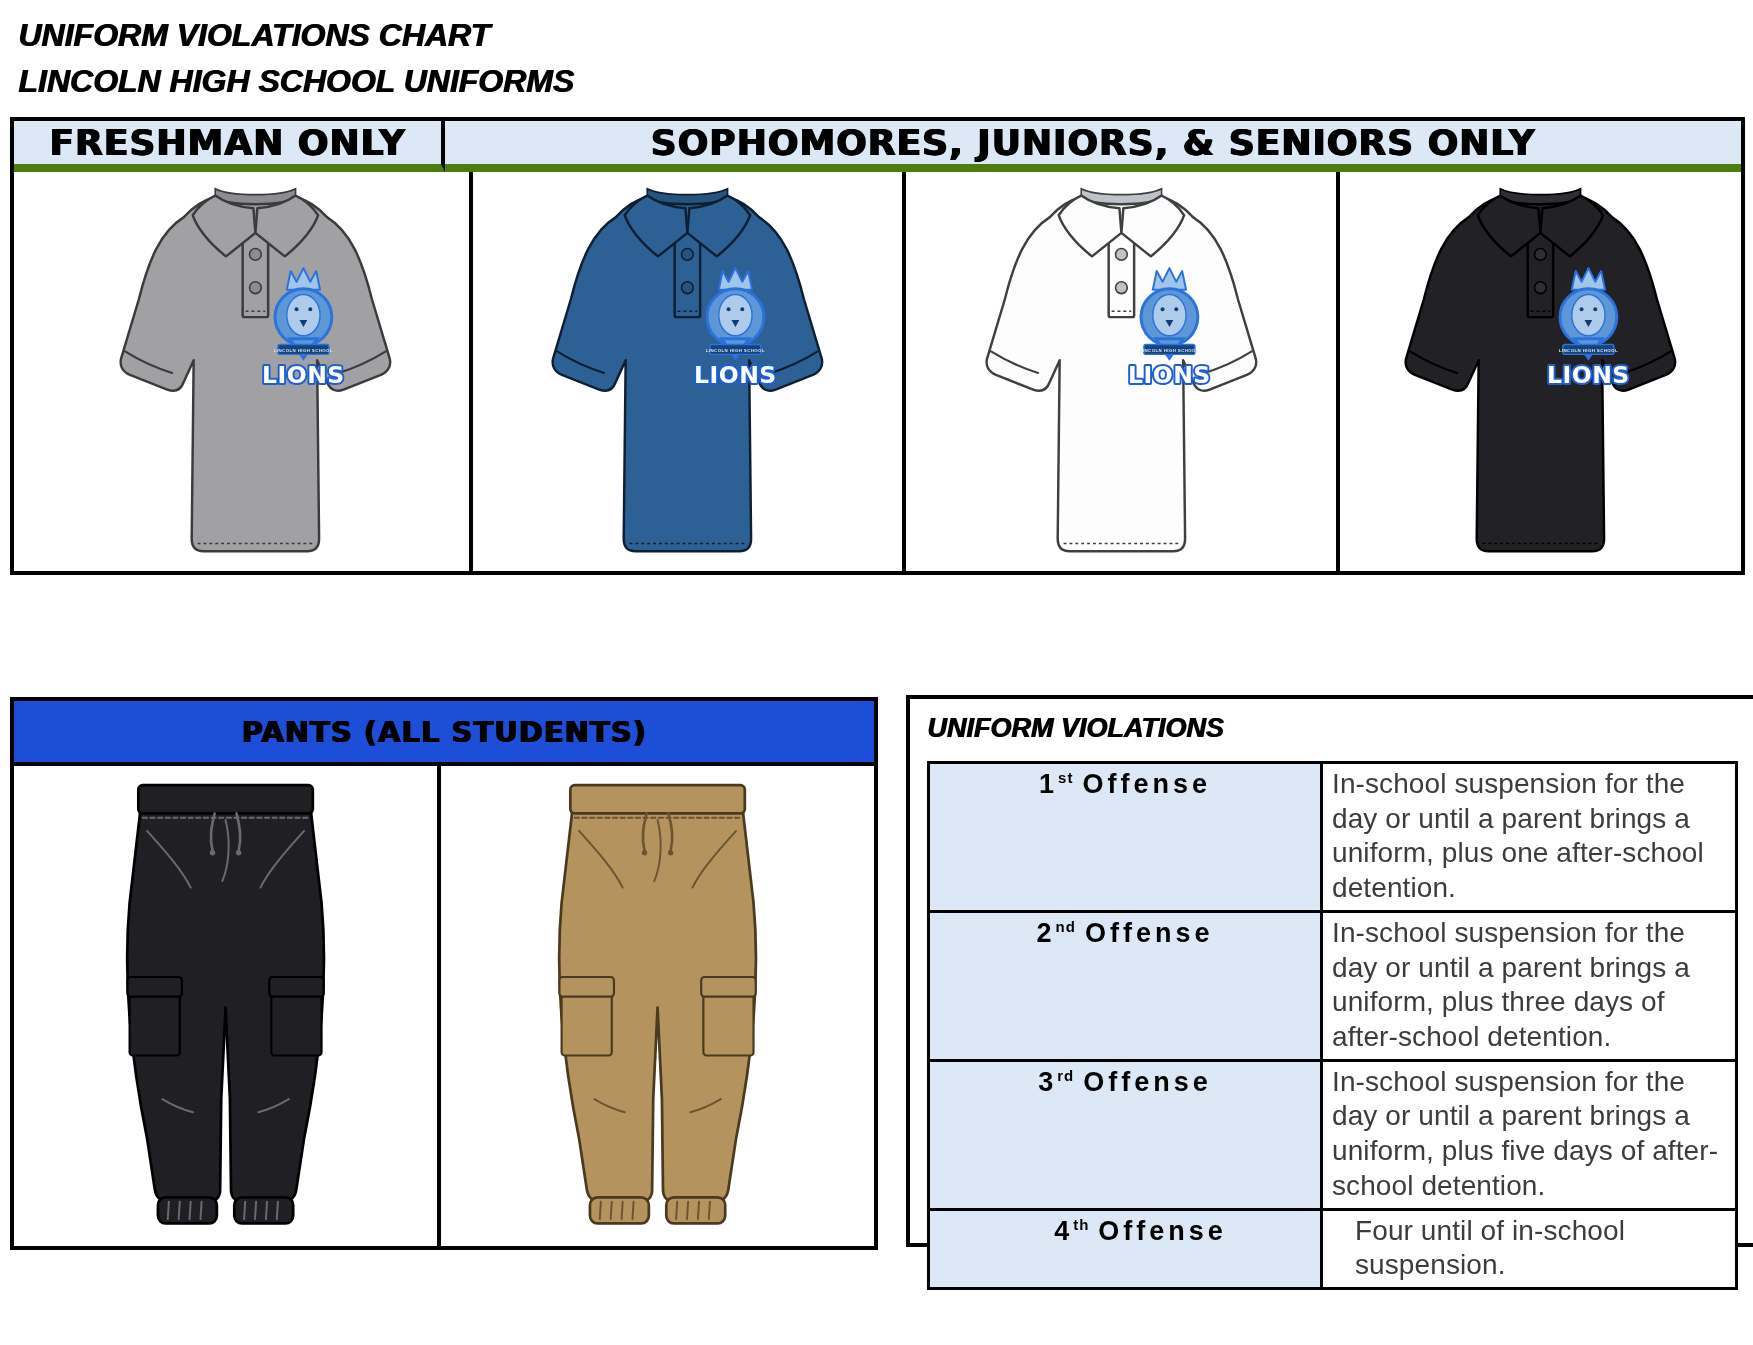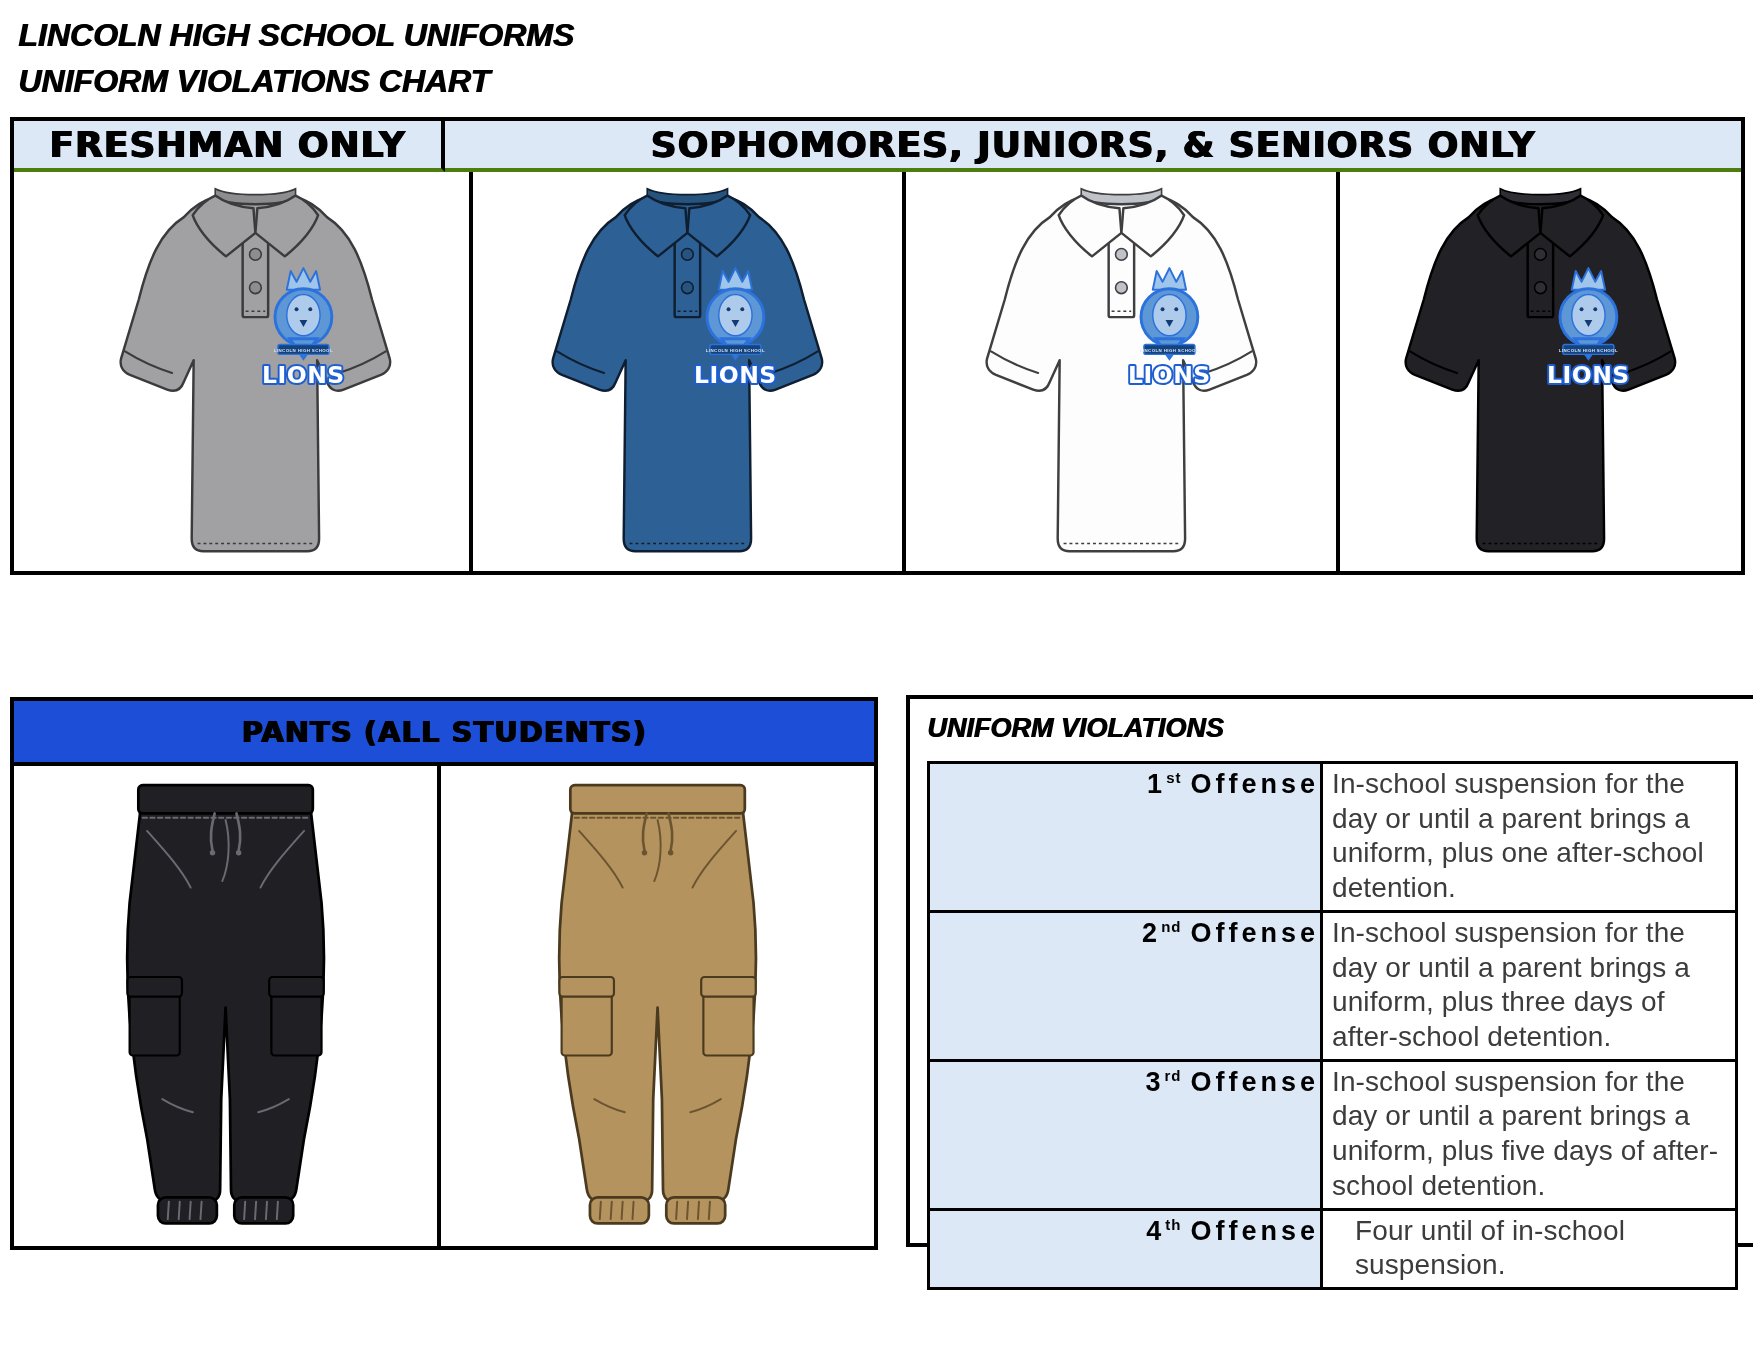--- a/index.html
+++ b/index.html
@@ -13,21 +13,21 @@
              text-shadow:1px 0 0 #000;}
 
   
   .chunky{font-family:"DejaVu Sans",sans-serif;font-weight:bold;letter-spacing:1px;
           text-shadow:1.1px 0 0 #000,-0.5px 0 0 #000;}
 
   
   .shirts-table{position:absolute;left:10px;top:117px;width:1735px;height:458px;
                 border:4px solid #000;box-sizing:border-box;background:#fff;}
   .shirts-header{display:grid;grid-template-columns:431px auto;height:51px;}
-  .shirts-header .hdr{background:#dce8f5;border-bottom:4px solid #4d7c0f;display:flex;
+  .shirts-header .hdr{background:#dce8f5;border-bottom:8px solid #4d7c0f;display:flex;
                       align-items:center;justify-content:center;font-size:36px;box-sizing:border-box;}
   .shirts-header .hdr:first-child{border-right:4px solid #000;}
   .shirts-body{display:grid;grid-template-columns:431px 433px 434px auto;height:399px;margin-left:28px;}
   .shirt-cell{box-sizing:border-box;display:flex;align-items:center;justify-content:center;background:#fff;}
   .shirt-cell:not(:last-child){border-right:4px solid #000;}
   .shirt-cell svg{height:392px;}
 
   
   .pants-table{position:absolute;left:10px;top:697px;width:868px;height:553px;
                border:4px solid #000;box-sizing:border-box;background:#fff;}
@@ -40,21 +40,21 @@
   .pants-cell svg{height:458px;}
 
   
   .violations{position:absolute;left:906px;top:695px;width:892px;height:552px;
               border:4px solid #000;box-sizing:border-box;background:#fff;padding:14px 0 0 17px;}
   .violations-title{font-style:italic;font-weight:bold;font-size:27px;letter-spacing:0px;
                     text-shadow:0.9px 0 0 #000;}
   table.vtable{border-collapse:collapse;table-layout:fixed;margin-top:17px;width:808px;}
   .vtable col.c1{width:393px;} .vtable col.c2{width:415px;}
   .vtable td{border:3px solid #000;vertical-align:top;box-sizing:border-box;}
-  td.offense{background:#dce8f5;text-align:right;font-weight:bold;font-size:27px;
+  td.offense{background:#dce8f5;text-align:center;font-weight:bold;font-size:27px;
              letter-spacing:4px;padding-top:5px;font-family:"Liberation Sans",sans-serif;}
   td.offense sup{font-size:15px;letter-spacing:1px;vertical-align:super;}
   td.offense .rest{margin-left:9px;}
   td.consequence{background:#fff;color:#3c3c3c;font-size:28px;line-height:1.24;
                  padding:3px 12px 4px 9px;letter-spacing:0.1px;}
   tr.r1 td{height:97px;} tr.r2 td{height:116px;} tr.r3 td{height:118px;}
   tr.r4 td{height:42px;padding-left:32px;} tr.r5 td{height:90px;}
 
   
   .p-body{fill:var(--fill);stroke:var(--line);stroke-width:2.5;stroke-linejoin:round;}
@@ -78,22 +78,22 @@
   .t-detail{fill:none;stroke:var(--detail);stroke-width:1.8;stroke-linecap:round;}
   .t-string{fill:none;stroke:var(--detail);stroke-width:2.4;stroke-linecap:round;}
   .t-stringdot{fill:var(--detail);}
 </style>
 </head>
 <body>
 
 <div class="page">
 
   <div class="titles">
+    <div class="doc-title">UNIFORM VIOLATIONS CHART</div>
     <div class="doc-title">LINCOLN HIGH SCHOOL UNIFORMS</div>
-    <div class="doc-title">UNIFORM VIOLATIONS CHART</div>
   </div>
 
   <div class="shirts-table">
     <div class="shirts-header">
       <div class="hdr chunky">FRESHMAN ONLY</div>
       <div class="hdr chunky">SOPHOMORES, JUNIORS, &amp; SENIORS ONLY</div>
     </div>
     <div class="shirts-body">
       <div class="shirt-cell" style="--fill: #a1a1a3; --shade: #8d8d8f; --line: #3b3b3d;">
   <svg viewBox="0 0 360 400">

